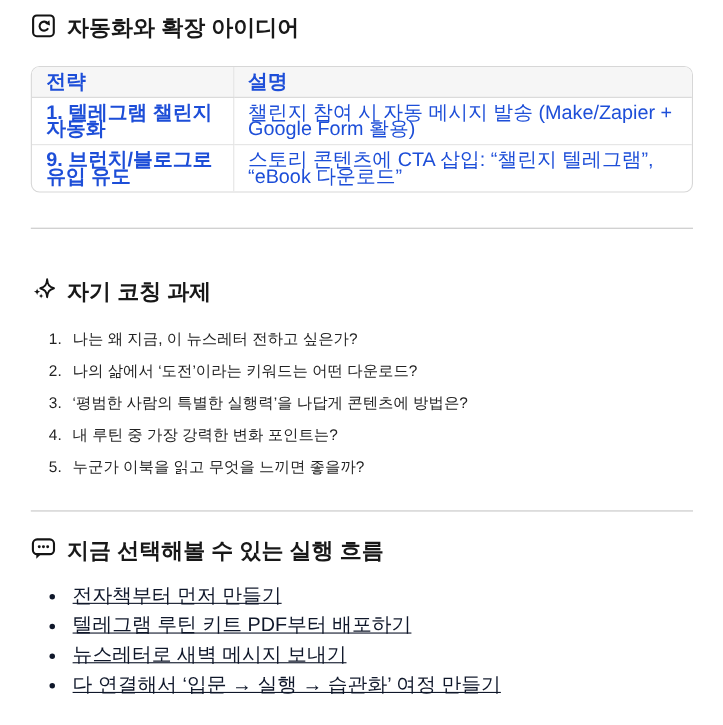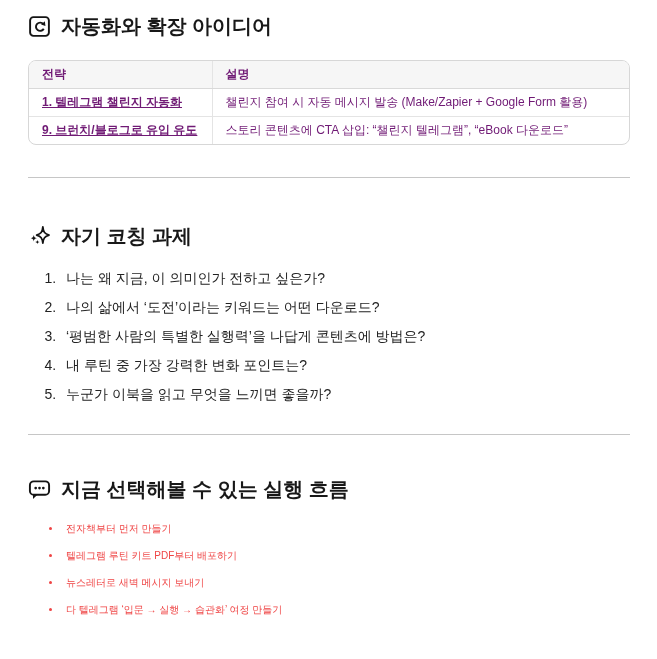--- a/index.html
+++ b/index.html
@@ -8,93 +8,93 @@
     height: 659px;
     background: #ffffff;
     font-family: "Liberation Sans", "DejaVu Sans", sans-serif;
     color: #1f1f1f;
     overflow: hidden;
   }
   .page { padding: 6px 27px 0 28px; }
 
   .section-heading {
     display: flex;
-    align-items: center;
     gap: 10px;
     font-size: 20px;
     font-weight: 700;
     line-height: 28px;
     margin: 6px 0 0 0;
     color: #181818;
   }
   .section-heading .icon { display: inline-flex; flex: 0 0 auto; }
   .section-heading svg { display: block; }
 
   .table-wrap {
     margin-top: 20px;
     border: 1px solid #d7d7d7;
     border-radius: 8px;
     overflow: hidden;
   }
   table {
     width: 100%;
     border-collapse: collapse;
-    font-size: 12px;
-    color: #701a75;
+    font-size: 18px;
+    color: #1d4ed8;
   }
   th, td {
     text-align: left;
     padding: 6px 13px;
     border-bottom: 1px solid #e4e4e4;
     line-height: 15px;
     font-weight: 400;
     vertical-align: middle;
   }
   th {
     background: #f6f6f6;
     font-weight: 700;
     border-bottom: 1px solid #d9d9d9;
   }
   .col-strategy {
     width: 183px;
     box-sizing: border-box;
     border-right: 1px solid #e4e4e4;
   }
-  td.col-strategy { font-weight: 700; text-decoration: underline; }
+  td.col-strategy { font-weight: 700; }
   tbody tr:last-child td { border-bottom: none; }
 
   .divider {
     border: none;
     border-top: 1px solid #c6c6c6;
     margin: 32px 0 0 0;
     height: 0;
   }
   .divider.d2 { margin-top: 30px; }
 
   .section-heading.h2 { margin-top: 44px; }
-  .section-heading.h3 { margin-top: 40px; }
+  .section-heading.h3 { margin-top: 22px; }
 
   ol.questions {
     margin: 18px 0 0 0;
     padding: 0 0 0 32px;
     font-size: 14px;
     color: #222222;
   }
   ol.questions li {
     margin: 0 0 9px 0;
     line-height: 20px;
     padding-left: 6px;
   }
 
   ul.flow {
     margin: 16px 0 0 0;
     padding: 0 0 0 34px;
-    font-size: 10px;
-    color: #ef4444;
+    font-size: 18px;
+    color: #0f172a;
     list-style-type: disc;
+    text-decoration: underline;
   }
   ul.flow li {
     margin: 0 0 7px 0;
     line-height: 20px;
     padding-left: 4px;
   }
 </style>
 </head>
 <body>
 
@@ -142,21 +142,21 @@
         <svg width="23" height="23" viewBox="0 0 24 24">
           <path d="M15.5 2 C16 7.5 17.5 9 22 10.5 C17.5 12 16 13.5 15.5 19 C15 13.5 13.5 12 9 10.5 C13.5 9 15 7.5 15.5 2 Z" fill="#ffffff" stroke="#141414" stroke-width="1.8" stroke-linejoin="round"></path>
           <path d="M6 10.5 C6.35 12.7 7.1 13.45 9.2 13.8 C7.1 14.15 6.35 14.9 6 17.1 C5.65 14.9 4.9 14.15 2.8 13.8 C4.9 13.45 5.65 12.7 6 10.5 Z" fill="#141414"></path>
           <path d="M9.8 15.4 C10.05 17 10.6 17.55 12.2 17.8 C10.6 18.05 10.05 18.6 9.8 20.2 C9.55 18.6 9 18.05 7.4 17.8 C9 17.55 9.55 17 9.8 15.4 Z" fill="#141414"></path>
         </svg>
       </span>
       <span>자기 코칭 과제</span>
     </h2>
 
     <ol class="questions">
-      <li>나는 왜 지금, 이 의미인가 전하고 싶은가?</li>
+      <li>나는 왜 지금, 이 뉴스레터 전하고 싶은가?</li>
       <li>나의 삶에서 ‘도전’이라는 키워드는 어떤 다운로드?</li>
       <li>‘평범한 사람의 특별한 실행력’을 나답게 콘텐츠에 방법은?</li>
       <li>내 루틴 중 가장 강력한 변화 포인트는?</li>
       <li>누군가 이북을 읽고 무엇을 느끼면 좋을까?</li>
     </ol>
   </section>
 
   <hr class="divider d2">
 
   <section>
@@ -170,17 +170,17 @@
           <circle cx="16" cy="10.5" r="1.4" fill="#141414"></circle>
         </svg>
       </span>
       <span>지금 선택해볼 수 있는 실행 흐름</span>
     </h2>
 
     <ul class="flow">
       <li>전자책부터 먼저 만들기</li>
       <li>텔레그램 루틴 키트 PDF부터 배포하기</li>
       <li>뉴스레터로 새벽 메시지 보내기</li>
-      <li>다 텔레그램 ‘입문 → 실행 → 습관화’ 여정 만들기</li>
+      <li>다 연결해서 ‘입문 → 실행 → 습관화’ 여정 만들기</li>
     </ul>
   </section>
 
 </div>
 
 </body></html>

